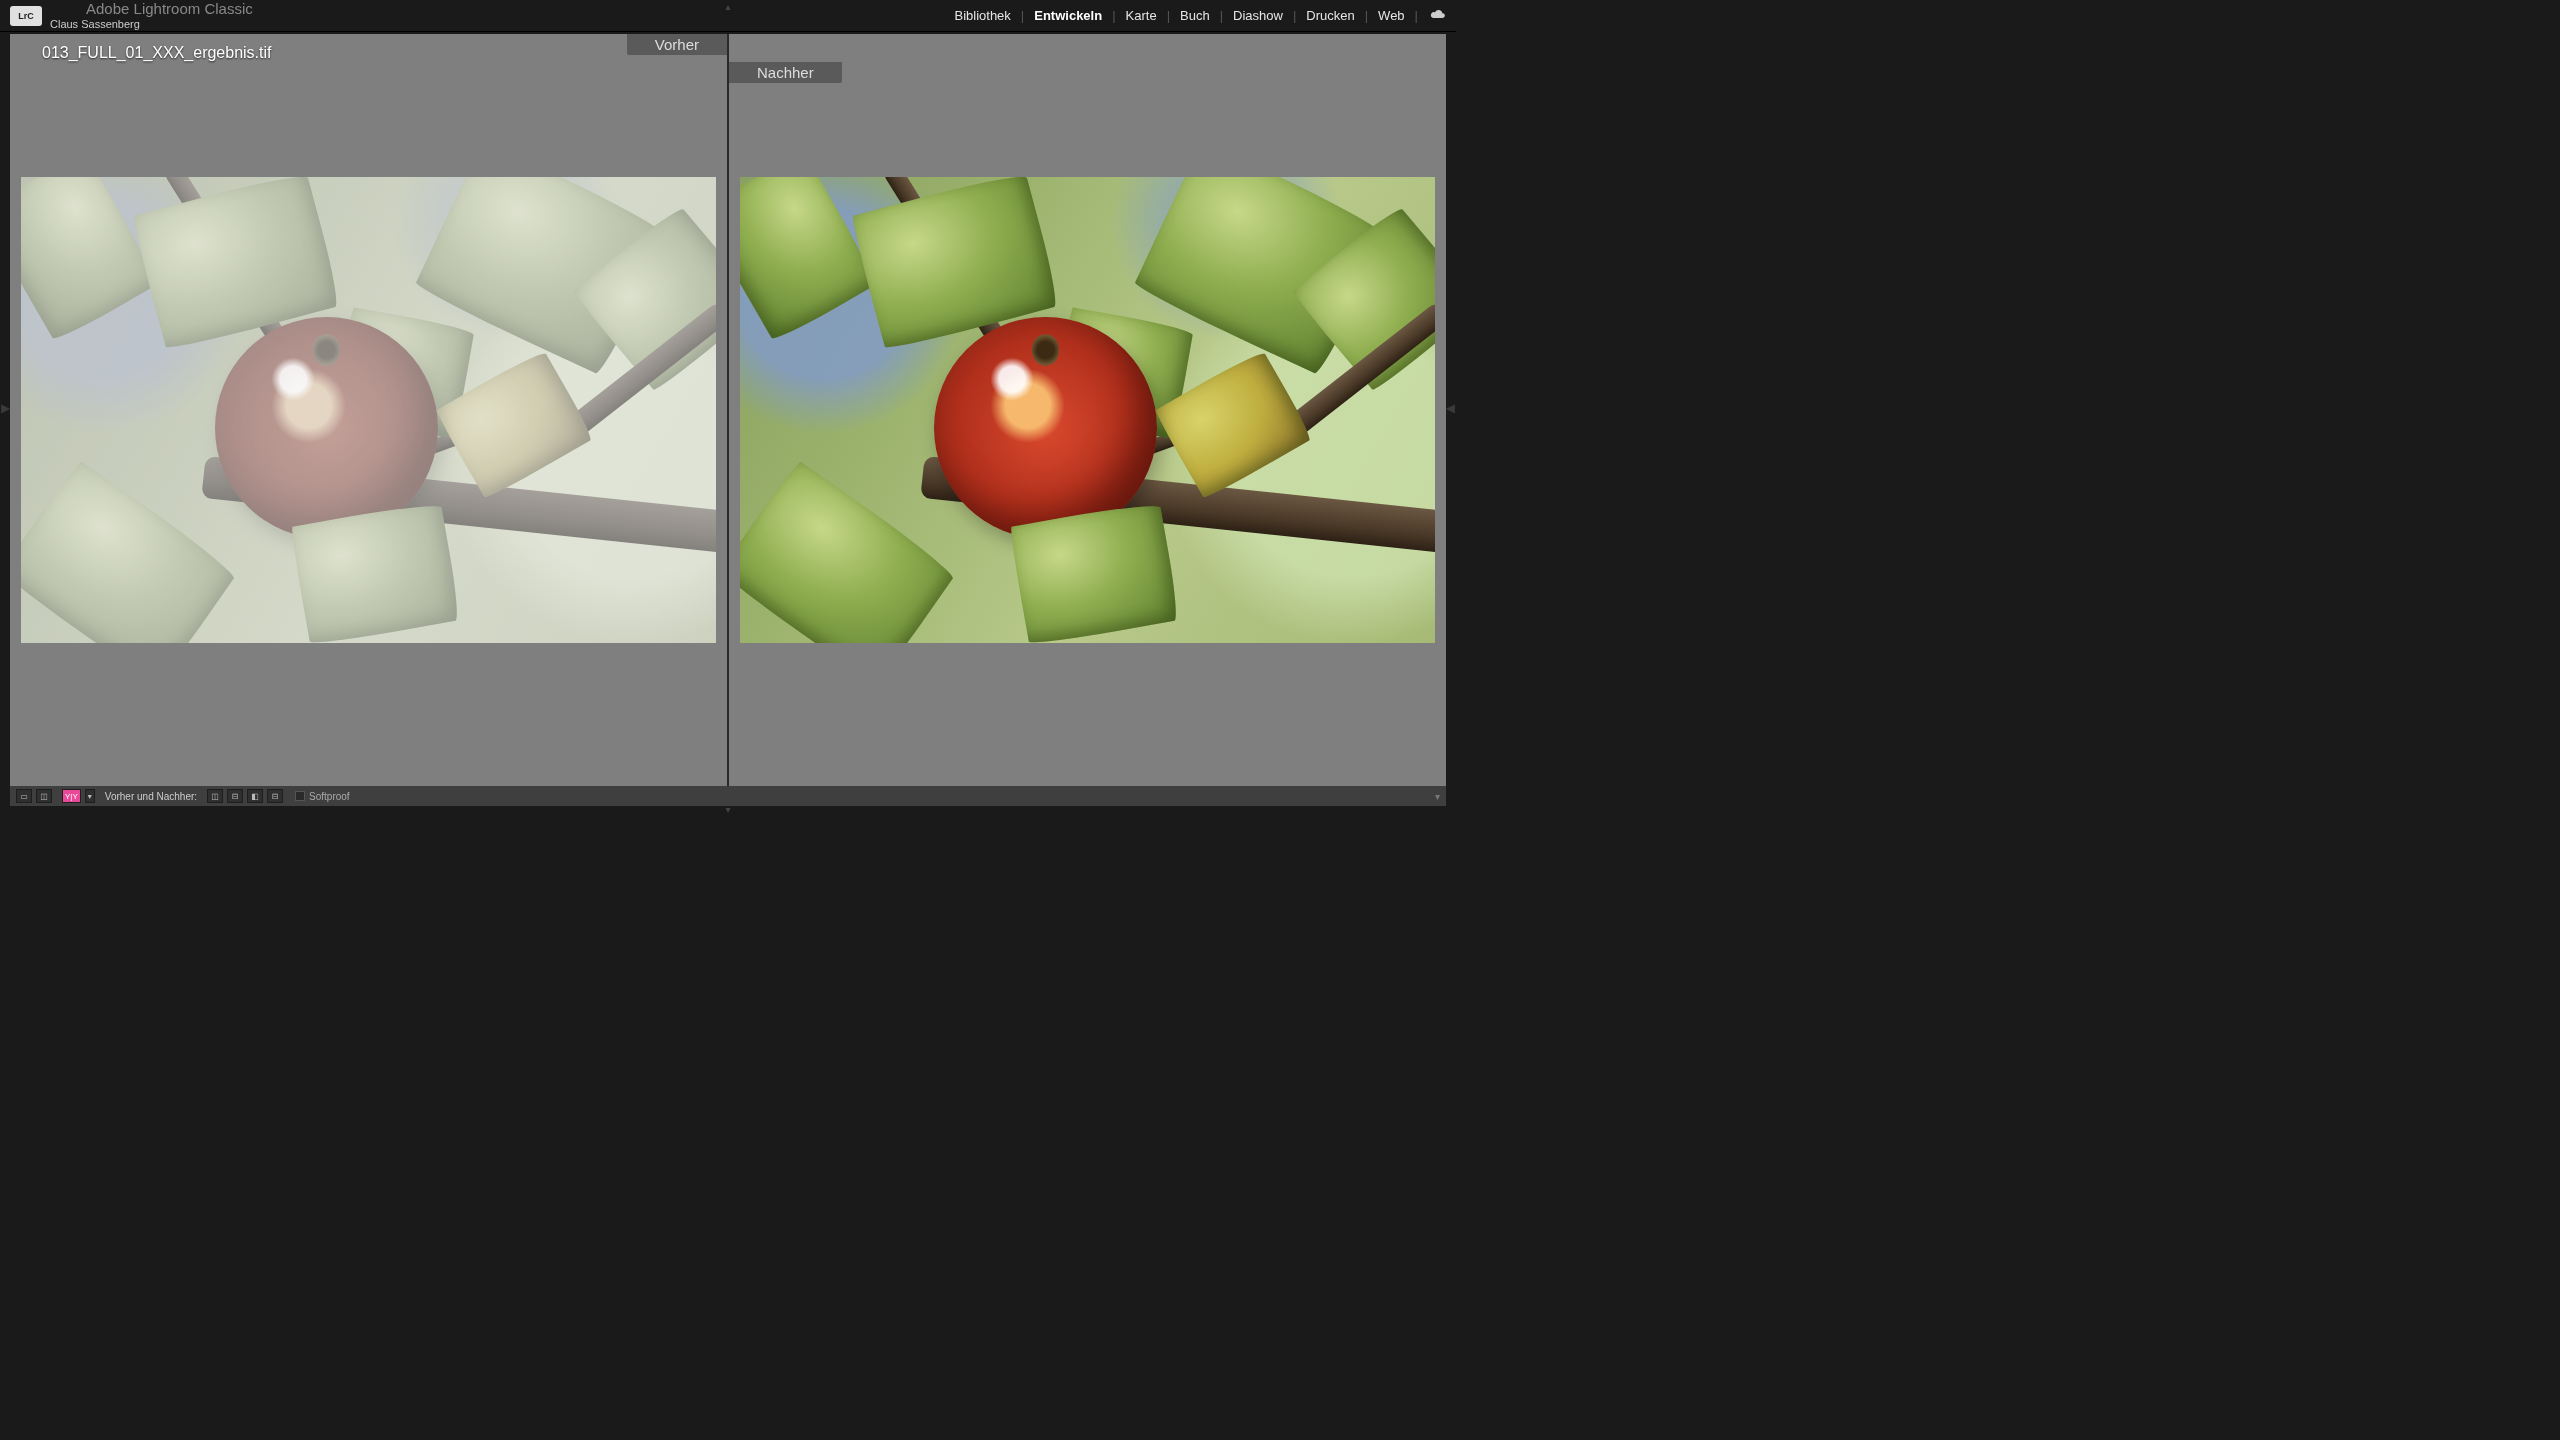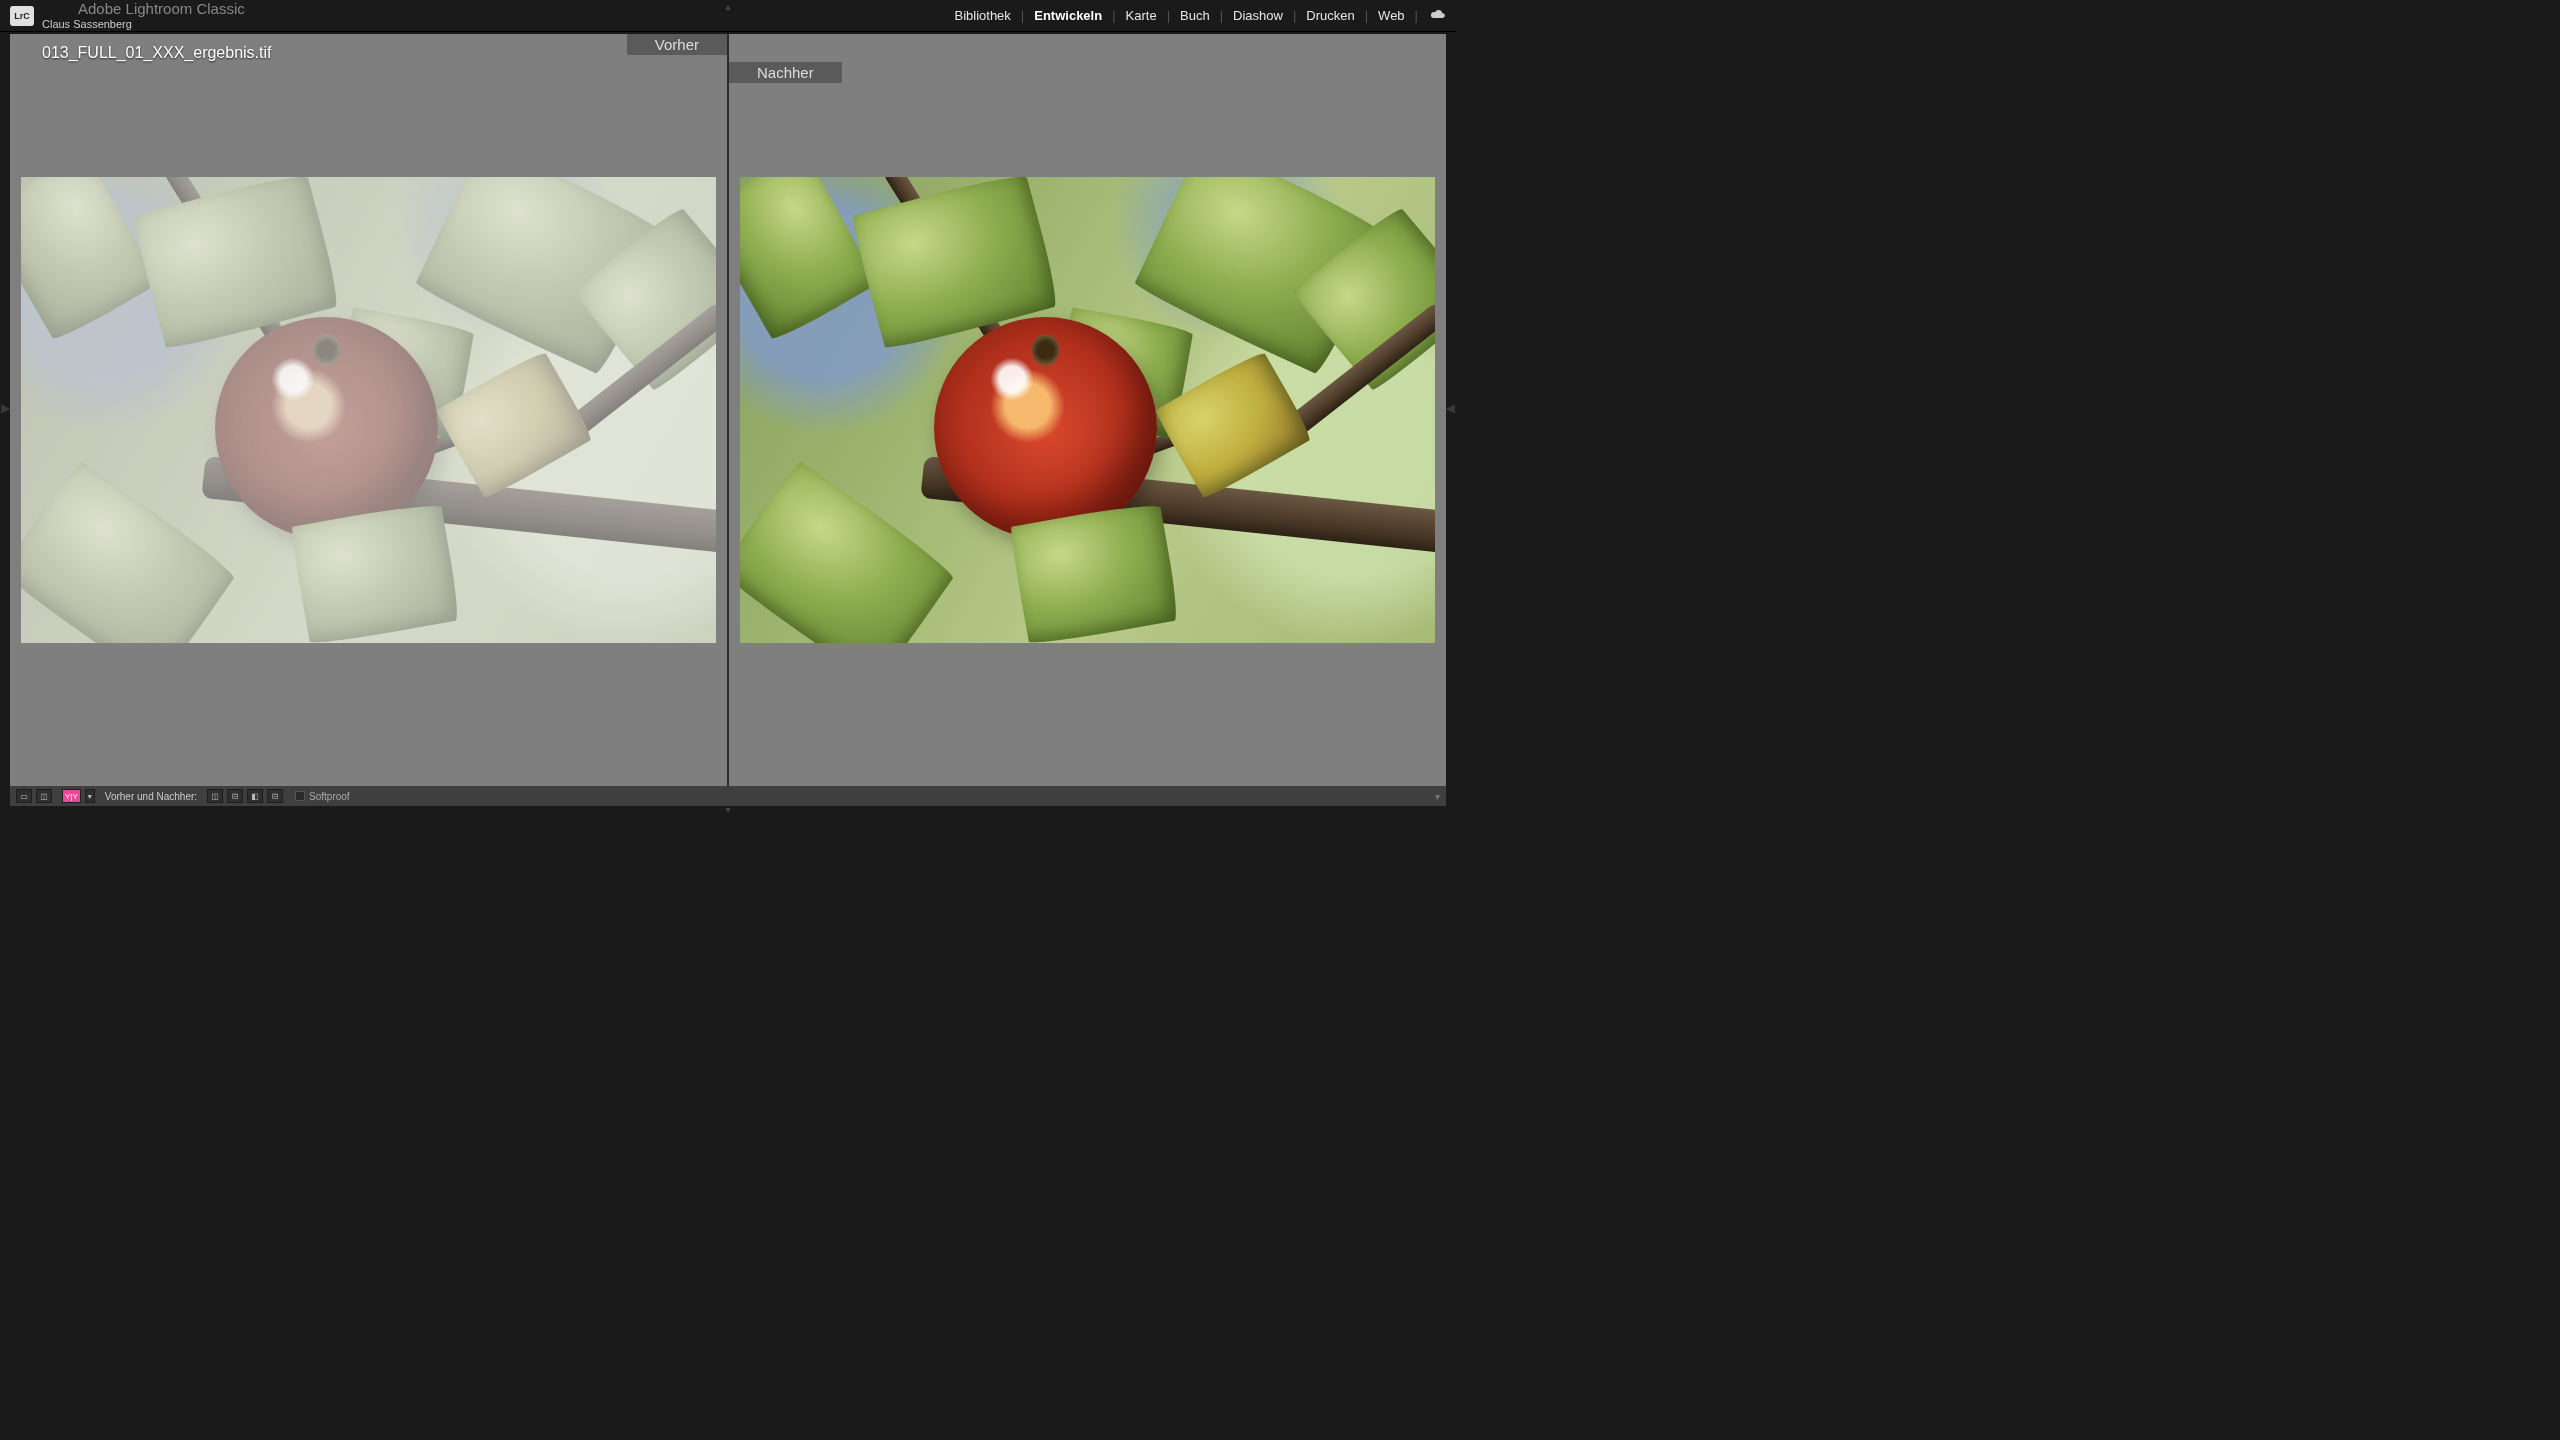--- a/index.html
+++ b/index.html
@@ -22,21 +22,21 @@
     justify-content: space-between;
     padding: 0 10px;
     border-bottom: 1px solid #000;
   }
   .header-left {
     display: flex;
     align-items: center;
     gap: 8px;
   }
   .app-logo {
-    width: 24px;
+    width: 32px;
     height: 20px;
     background: #e0e0e0;
     border-radius: 3px;
     display: flex;
     align-items: center;
     justify-content: center;
     font-size: 9px;
     font-weight: bold;
     color: #222;
   }

